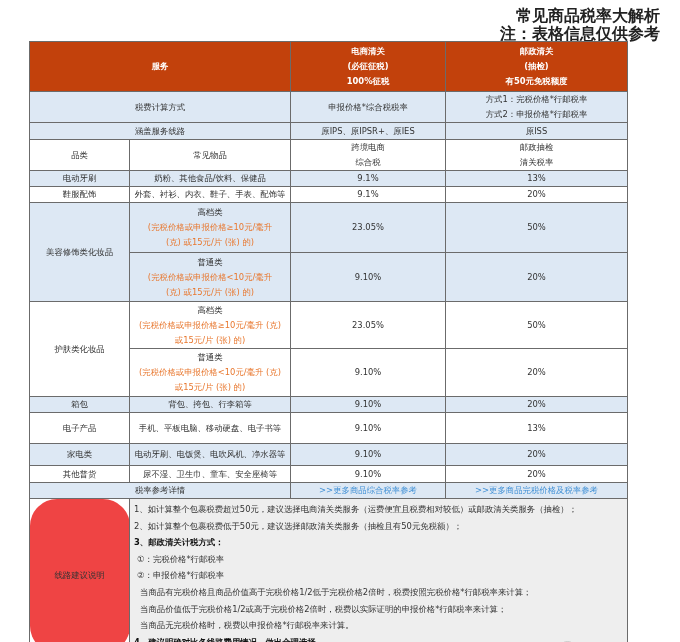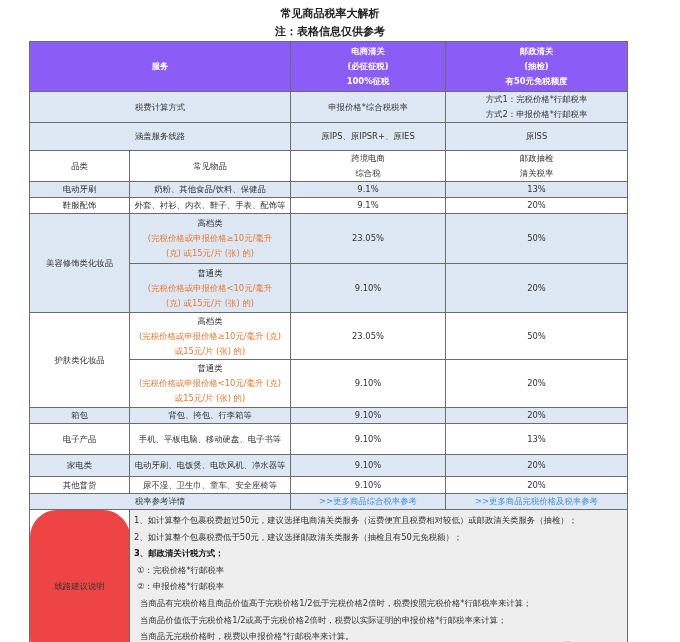--- a/index.html
+++ b/index.html
@@ -1,24 +1,24 @@
 <!DOCTYPE html>
 <html><head>
 <meta charset="utf-8">
 <style>
   html, body { margin:0; padding:0; background:#ffffff; }
   body { width:680px; height:642px; position:relative; overflow:hidden;
          font-family:"DejaVu Sans", sans-serif; color:#333; }
-  .title { position:absolute; left:0; width:660px; text-align:center; font-weight:bold; font-size:11px; color:#222; }
+  .title { position:absolute; left:0; width:660px; text-align:right; font-weight:bold; font-size:16px; color:#222; }
   #t1 { top:6px; }
   #t2 { top:24px; }
   table.main { position:absolute; left:29px; top:41px; width:598px; border-collapse:collapse; table-layout:fixed;
                font-size:8.4px; }
   table.main td { border:1px solid #6b6b6b; text-align:center; vertical-align:middle; padding:0 2px; line-height:15px; overflow:hidden; white-space:nowrap; }
-  .hdr td { background:#8b5cf6; color:#ffffff; font-weight:bold; line-height:15.5px; }
+  .hdr td { background:#c2410c; color:#ffffff; font-weight:bold; line-height:15.5px; }
   .blue td, td.blue { background:#dde8f4; }
   .white td, td.white { background:#ffffff; }
   .orange { color:#e8772e; }
   .link { color:#3f8fd5; }
   .advice td.label { background:#ef4444;border-radius:27px; }
   .advice td.content { background:#eeeeee; text-align:left; white-space:normal; line-height:16.6px; padding:2px 4px; }
   .bold { font-weight:bold; color:#111; }
   .watermark { position:absolute; left:558px; top:641px; font-size:15px; color:#c9c9c9; letter-spacing:1px; }
   .wm-circle { display:inline-block; width:17px; height:17px; border:1.5px solid #c9c9c9; border-radius:50%; text-align:center; line-height:17px; font-size:11px; vertical-align:middle; }
 </style>
@@ -50,21 +50,21 @@
     </td>
   </tr>
   <tr class="blue" style="height:31px">
     <td colspan="2">税费计算方式</td>
     <td>申报价格*综合税税率</td>
     <td>
       <div>方式1：完税价格*行邮税率</div>
       <div>方式2：申报价格*行邮税率</div>
     </td>
   </tr>
-  <tr class="blue" style="height:28px">
+  <tr class="blue" style="height:17px">
     <td colspan="2">涵盖服务线路</td>
     <td>原IPS、原IPSR+、原IES</td>
     <td>原ISS</td>
   </tr>
   <tr class="white" style="height:31px">
     <td>品类</td>
     <td>常见物品</td>
     <td>
       <div>跨境电商</div>
       <div>综合税</div>

